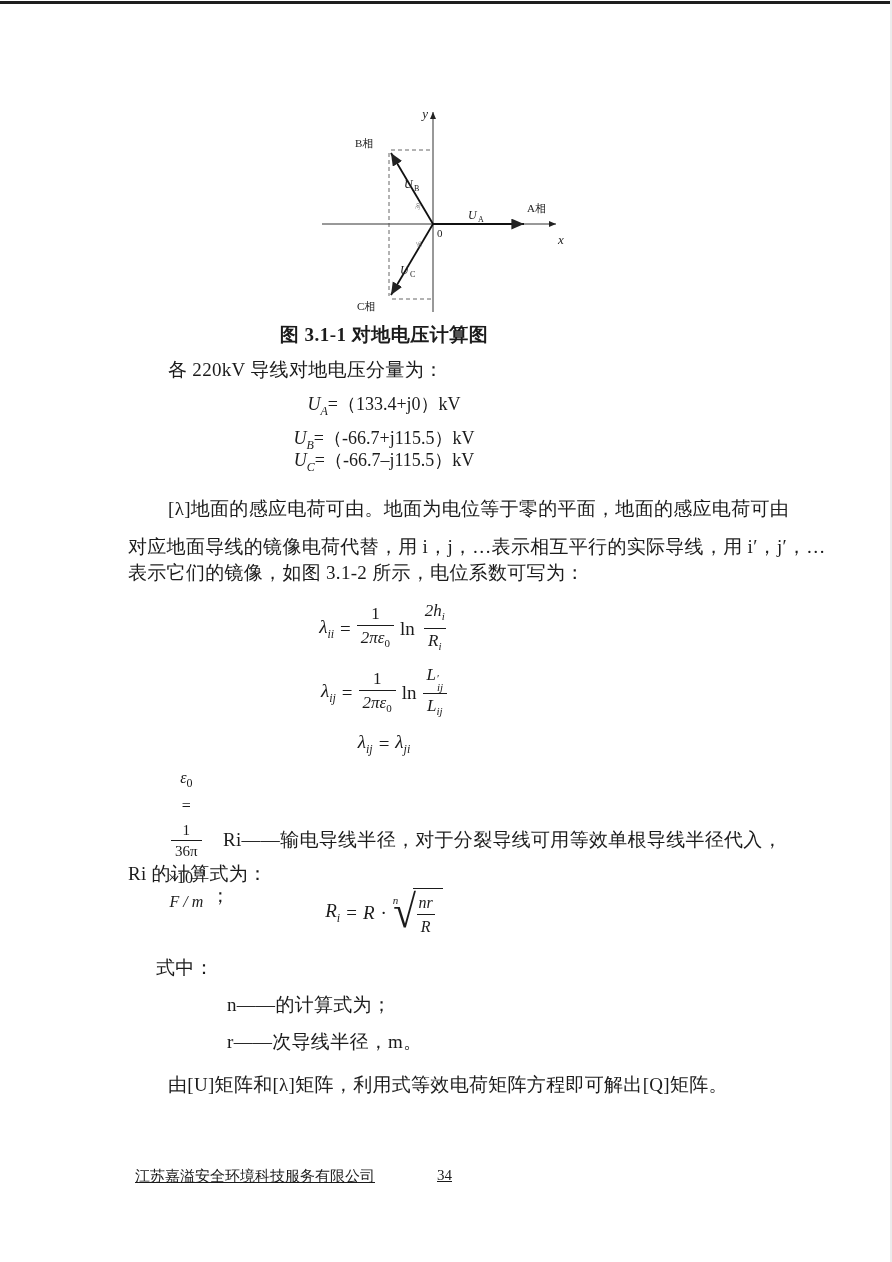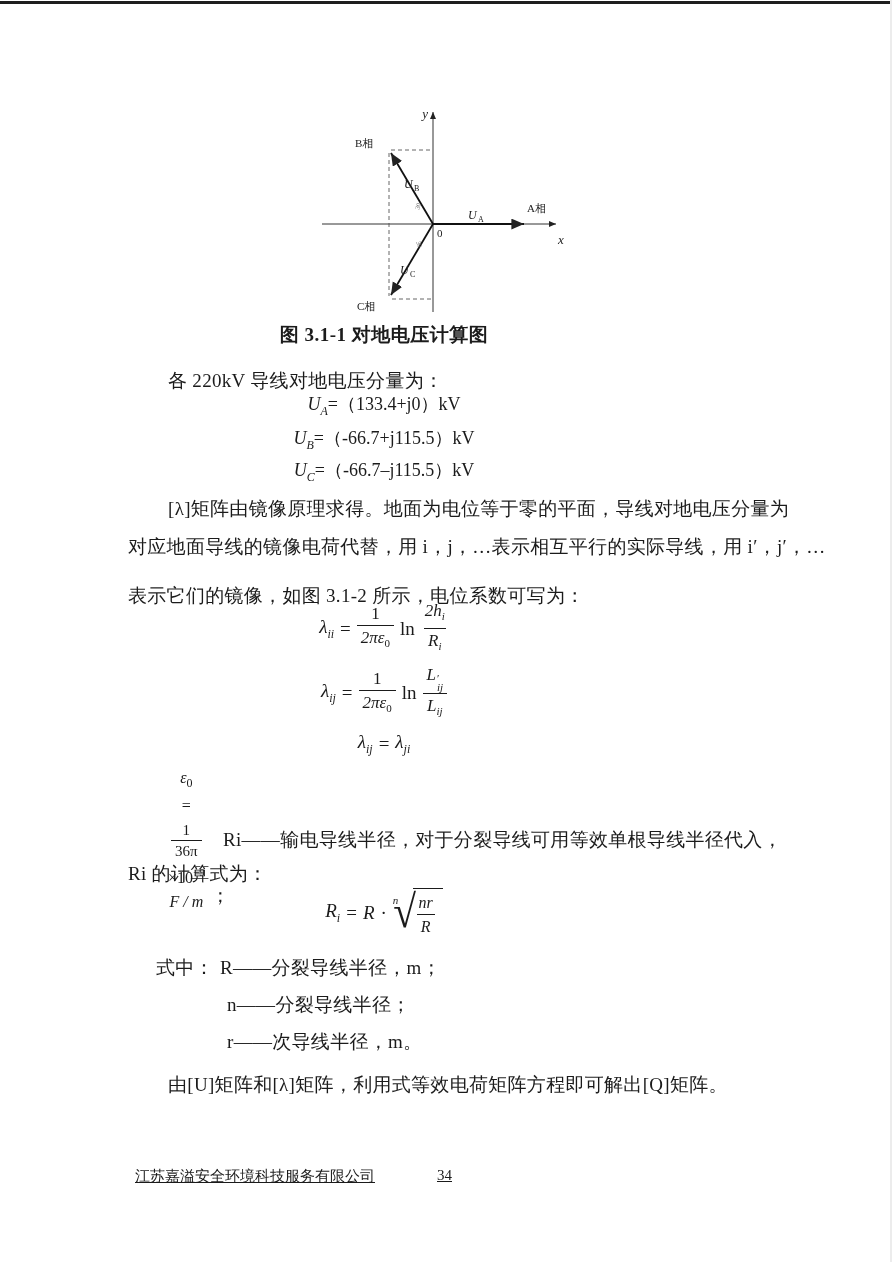--- a/index.html
+++ b/index.html
@@ -73,35 +73,35 @@
   <text x="410" y="277" font-size="8" class="dlbl">C</text>
 
   <text x="419" y="210" font-size="6.5" fill="#666" transform="rotate(-70 419 210)">30</text>
   <text x="416" y="242" font-size="6.5" fill="#666" transform="rotate(70 416 242)">30</text>
 </svg>
 
 <div class="center" style="top:322px">
   <span class="cap">图 3.1-1 对地电压计算图</span>
 </div>
 
-<div class="abs cjk" style="left:168px;top:368px">各 220kV 导线对地电压分量为：</div>
+<div class="abs cjk" style="left:168px;top:357px">各 220kV 导线对地电压分量为：</div>
 
 <div class="center" style="top:392px">
   <span class="eq18"><span class="mi">U</span><sub class="mi">A</sub><span>=（133.4+j0）kV</span></span>
 </div>
 <div class="center" style="top:426px">
   <span class="eq18"><span class="mi">U</span><sub class="mi">B</sub><span>=（-66.7+j115.5）kV</span></span>
 </div>
-<div class="center" style="top:458px">
+<div class="center" style="top:448px">
   <span class="eq18"><span class="mi">U</span><sub class="mi">C</sub><span>=（-66.7–j115.5）kV</span></span>
 </div>
 
-<div class="abs cjk" style="left:168px;top:496px">[λ]矩阵由镜像原理求得。地面为电位等于零的平面，导线对地电压分量为</div>
+<div class="abs cjk" style="left:168px;top:496px">[λ]地面的感应电荷可由。地面为电位等于零的平面，地面的感应电荷可由</div>
 <div class="abs cjk" style="left:128px;top:534px">对应地面导线的镜像电荷代替，用 i，j，…表示相互平行的实际导线，用 i′，j′，…</div>
-<div class="abs cjk" style="left:128px;top:583px">表示它们的镜像，如图 3.1-2 所示，电位系数可写为：</div>
+<div class="abs cjk" style="left:128px;top:560px">表示它们的镜像，如图 3.1-2 所示，电位系数可写为：</div>
 
 <div class="center" style="top:600px">
   <span class="eqrow">
     <span class="grp"><span class="mi">λ</span><sub class="mi">ii</sub></span>
     <span class="grp">=</span>
     <span class="frac">
       <span class="num">1</span>
       <span class="den"><span class="mi">2πε</span><sub>0</sub></span>
     </span>
     <span class="grp">ln</span>
@@ -170,21 +170,20 @@
           <span class="num mi">nr</span>
           <span class="den mi">R</span>
         </span>
       </span>
     </span>
   </span>
 </div>
 
 <div class="abs row" style="left:156px;top:955px">
   <span class="cjk">式中：</span>
-  <span class="cjk">R——分裂导线半径，m；</span>
 </div>
-<div class="abs cjk" style="left:227px;top:992px">n——分裂导线半径；</div>
+<div class="abs cjk" style="left:227px;top:992px">n——的计算式为；</div>
 <div class="abs cjk" style="left:227px;top:1029px">r——次导线半径，m。</div>
 
 <div class="abs cjk" style="left:168px;top:1072px">由[U]矩阵和[λ]矩阵，利用式等效电荷矩阵方程即可解出[Q]矩阵。</div>
 
 <div class="abs f15" style="left:135px;top:1167px">江苏嘉溢安全环境科技服务有限公司</div>
 <div class="abs f15" style="left:437px;top:1167px">34</div>
 
 </body></html>

